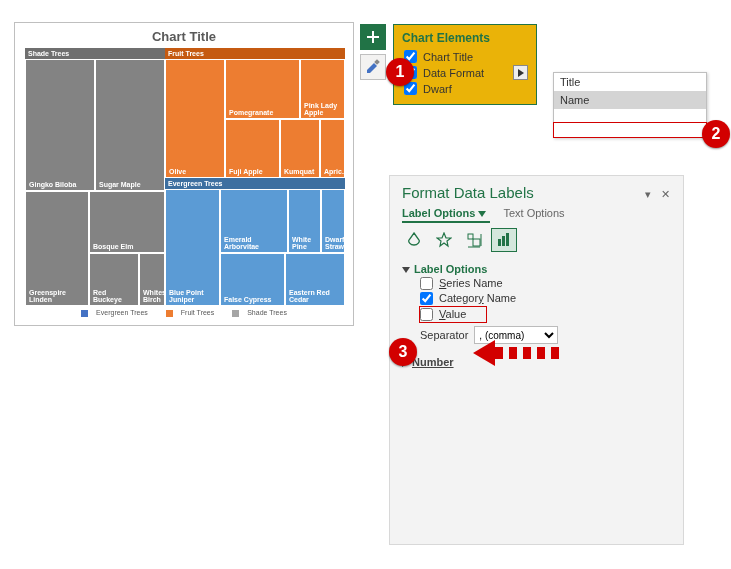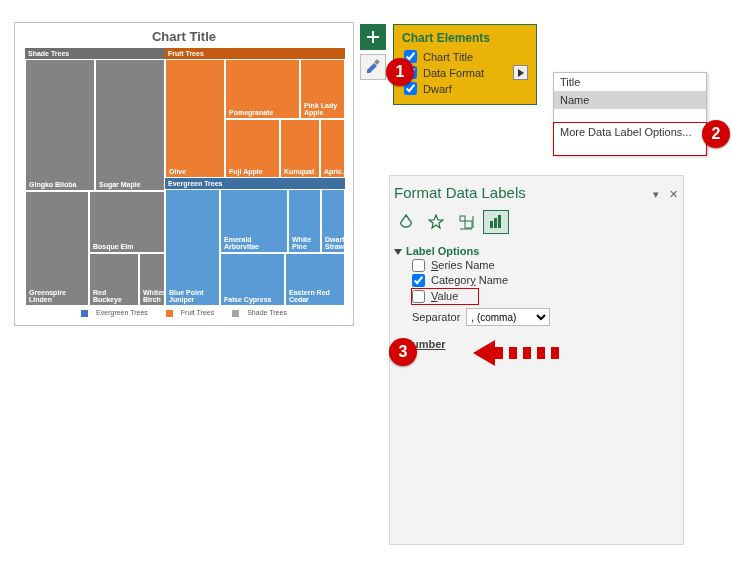--- a/index.html
+++ b/index.html
@@ -134,21 +134,21 @@
 
   
   .pane {
     position: absolute;
     left: 389px;
     top: 175px;
     width: 295px;
     height: 370px;
     border: 1px solid #d8d8d8;
     background: #f3f3f3;
-    padding: 8px 4px 12px;
+    padding: 8px 12px 12px;
   }
   .pane-header {
     display: flex;
     align-items: center;
   }
   .pane-title {
     color: #217346;
     font-size: 15px;
     flex: 1;
   }
@@ -298,30 +298,33 @@
     <input type="checkbox" checked="" style="">
     <span>Dwarf</span>
   </label>
 </div>
 
 <div class="submenu">
   <div class="sub-item">Title</div>
   <div class="sub-item hover">Name</div>
   <div class="sub-item" style="height:14px;"></div>
   <div class="sub-redbox">
-    <div class="sub-item">More Data Label Options...</div>
     <div class="sub-item" style="height:14px;"></div>
   </div>
 </div>
 
 <div class="pane">
   <div class="pane-header">
     <span class="pane-title">Format Data Labels</span>
     <span class="tiny">▾</span>
     <span class="tiny">✕</span>
+  </div>
+  <div class="opt-row">
+    <span class="lbl-active"><span>Label Options</span> <span class="tri green-down"></span></span>
+    <span class="lbl-inactive">Text Options</span>
   </div>
   <div class="icon-row">
     <div class="ib">
         <svg width="16" height="16" viewBox="0 0 16 16">
           <path d="M8 1l5 7c1 1.5-1 5-5 5s-6-3.5-5-5z" fill="none" stroke="#217346" stroke-width="1.3"></path>
         </svg>
       </div>
     <div class="ib">
         <svg width="16" height="16" viewBox="0 0 16 16">
           <polygon points="8,1 10,6 15,6 11,9 12,14 8,11 4,14 5,9 1,6 6,6" fill="none" stroke="#217346" stroke-width="1.2"></polygon>

